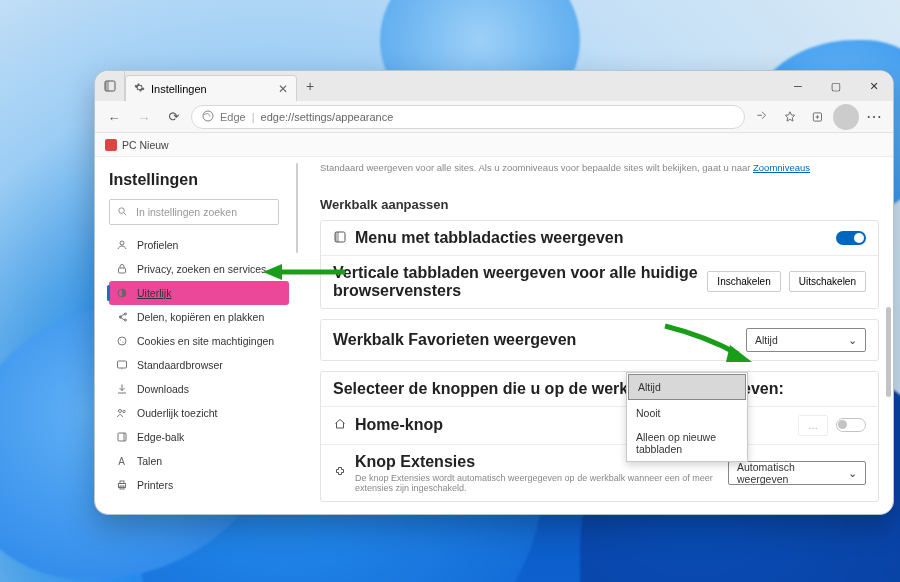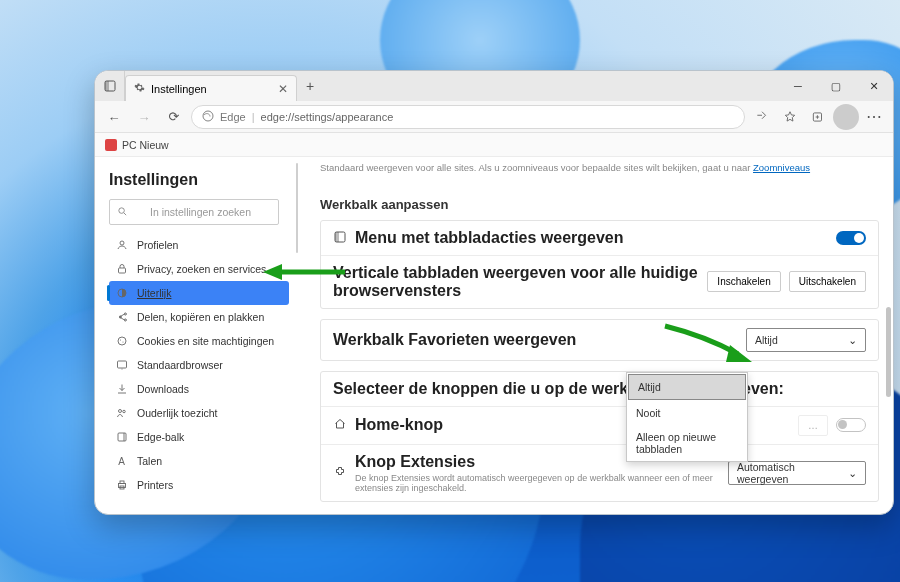--- a/index.html
+++ b/index.html
@@ -38,24 +38,24 @@
   .righticons { display:flex; gap:2px;}
   .righticons div { width:26px; height:26px; display:flex; align-items:center; justify-content:center; color:#555;}
   .avatar { width:18px; height:18px; border-radius:50%; background:#ccc;}
   
   .favbar { height:24px; background:#fafafa; border-bottom:1px solid #ececec; display:flex; align-items:center; padding:0 10px; gap:5px; font-size:10.5px; color:#444;}
   .favicon { width:12px; height:12px; background:#d44; border-radius:2px;}
   
   .content { flex:1; display:flex; overflow:hidden;}
   .sidebar { width:200px; padding:14px 6px 14px 14px; border-right:0; overflow:hidden;}
   .sidebar h2 { font-size:16px; font-weight:600; margin-bottom:10px; color:#222;}
-  .search { width:170px; height:26px; border:1px solid #ccc; border-radius:2px; display:flex; align-items:center; gap:22px; padding:0 7px; font-size:10.5px; color:#999; margin-bottom:8px;}
+  .search { width:170px; height:26px; border:1px solid #ccc; border-radius:2px; display:flex; align-items:center; gap:8px; padding:0 7px; font-size:10.5px; color:#999; margin-bottom:8px;}
   .nav { list-style:none;}
   .nav li { display:flex; align-items:center; gap:9px; font-size:10.5px; color:#333; height:24px; padding:0 6px; border-radius:3px; cursor:pointer; position:relative;}
-  .nav li.active { background:#3b82f6;text-decoration:underline; }
+  .nav li.active { background:#ec4899;text-decoration:underline; }
   .nav li.active::before { content:""; position:absolute; left:-2px; top:4px; bottom:4px; width:2.5px; background:#0078d4; border-radius:2px;}
   .nav .ic { width:13px; height:13px; display:flex; align-items:center; justify-content:center; color:#666; font-size:11px;}
   
   .divider { width:3px; background:transparent; display:flex; justify-content:center;}
   .divider::before{ content:""; width:2px; height:90px; background:#cfcfcf; border-radius:2px; margin-top:6px;}
   
   .main { flex:1; padding:4px 14px 10px 22px; overflow:hidden; font-size:11px; color:#333; position:relative;}
   .top-hint { font-size:9.5px; color:#888; line-height:1.35; padding:1px 0 6px;}
   .top-hint a { color:#0067c0; text-decoration:underline;}
   .sect-title { font-size:13px; font-weight:600; margin:16px 0 8px;}

